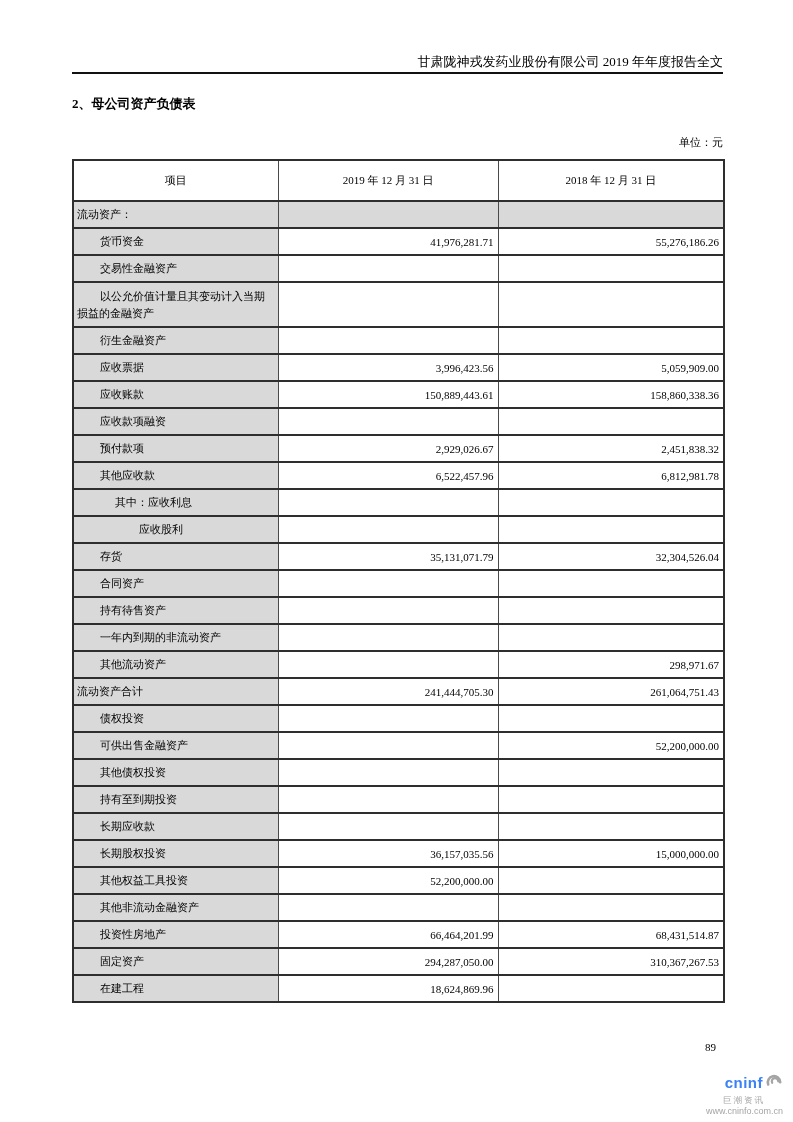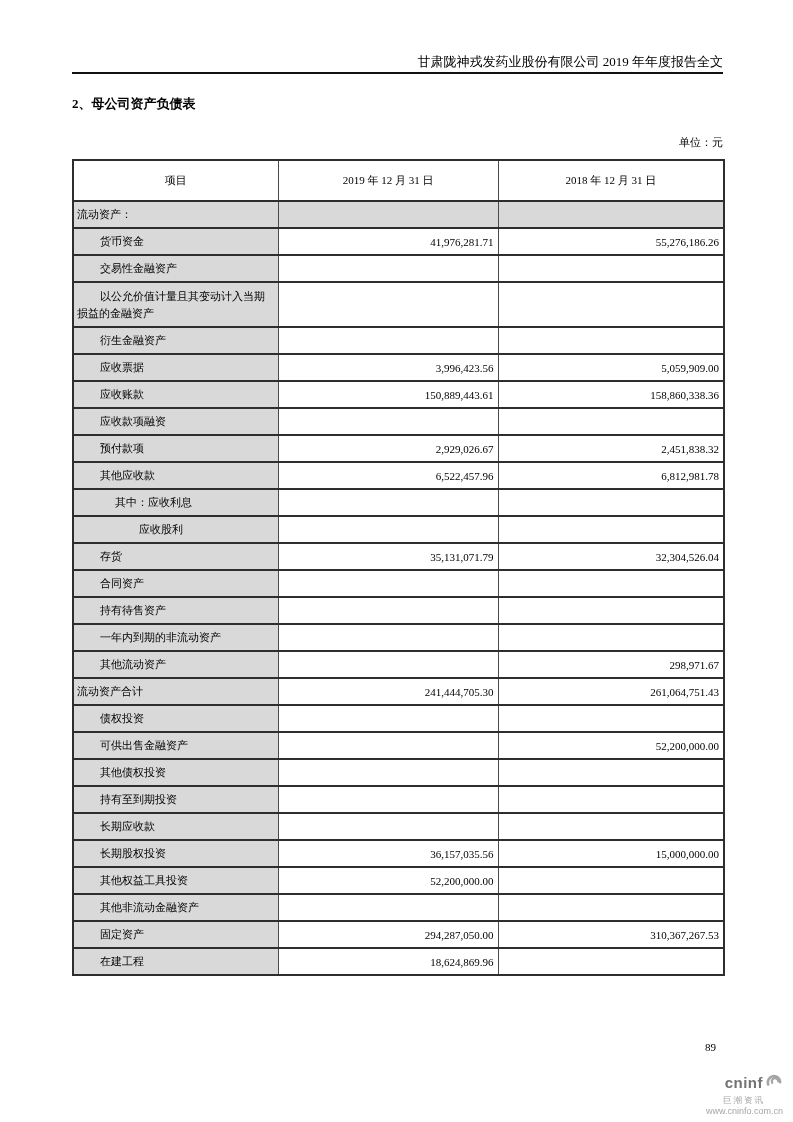--- a/index.html
+++ b/index.html
@@ -72,21 +72,21 @@
     font-size:11px;
   }
   .cninfo-logo {
     position:absolute; top:1072px; right:10px;
     display:flex; flex-direction:column; align-items:flex-end;
     color:#a5a5a5;
   }
   .cninfo-top { display:flex; align-items:center; gap:2px; }
   .cninfo-text {
     font-family:"Liberation Sans","DejaVu Sans",sans-serif;
-    font-size:15px; font-weight:bold; color:#737373; letter-spacing:0.5px;
+    font-size:15px; font-weight:bold; color:#3b82f6; letter-spacing:0.5px;
     line-height:16px;
   }
   .cninfo-sub {
     font-size:8.5px; letter-spacing:2px; line-height:10px;
     margin-top:1px; margin-right:18px; color:#a5a5a5;
   }
   .cninfo-url {
     font-family:"Liberation Sans","DejaVu Sans",sans-serif;
     font-size:9px; line-height:11px; margin-top:1px; color:#a5a5a5;
   }
@@ -237,20 +237,25 @@
         <td class="label ind1">其他权益工具投资</td>
         <td class="num">52,200,000.00</td>
         <td class="num"></td>
       </tr>
       <tr class="">
         <td class="label ind1">其他非流动金融资产</td>
         <td class="num"></td>
         <td class="num"></td>
       </tr>
       <tr class="">
+        <td class="label ind1">投资性房地产</td>
+        <td class="num">66,464,201.99</td>
+        <td class="num">68,431,514.87</td>
+      </tr>
+      <tr class="">
         <td class="label ind1">固定资产</td>
         <td class="num">294,287,050.00</td>
         <td class="num">310,367,267.53</td>
       </tr>
       <tr class="">
         <td class="label ind1">在建工程</td>
         <td class="num">18,624,869.96</td>
         <td class="num"></td>
       </tr>
     </tbody>

